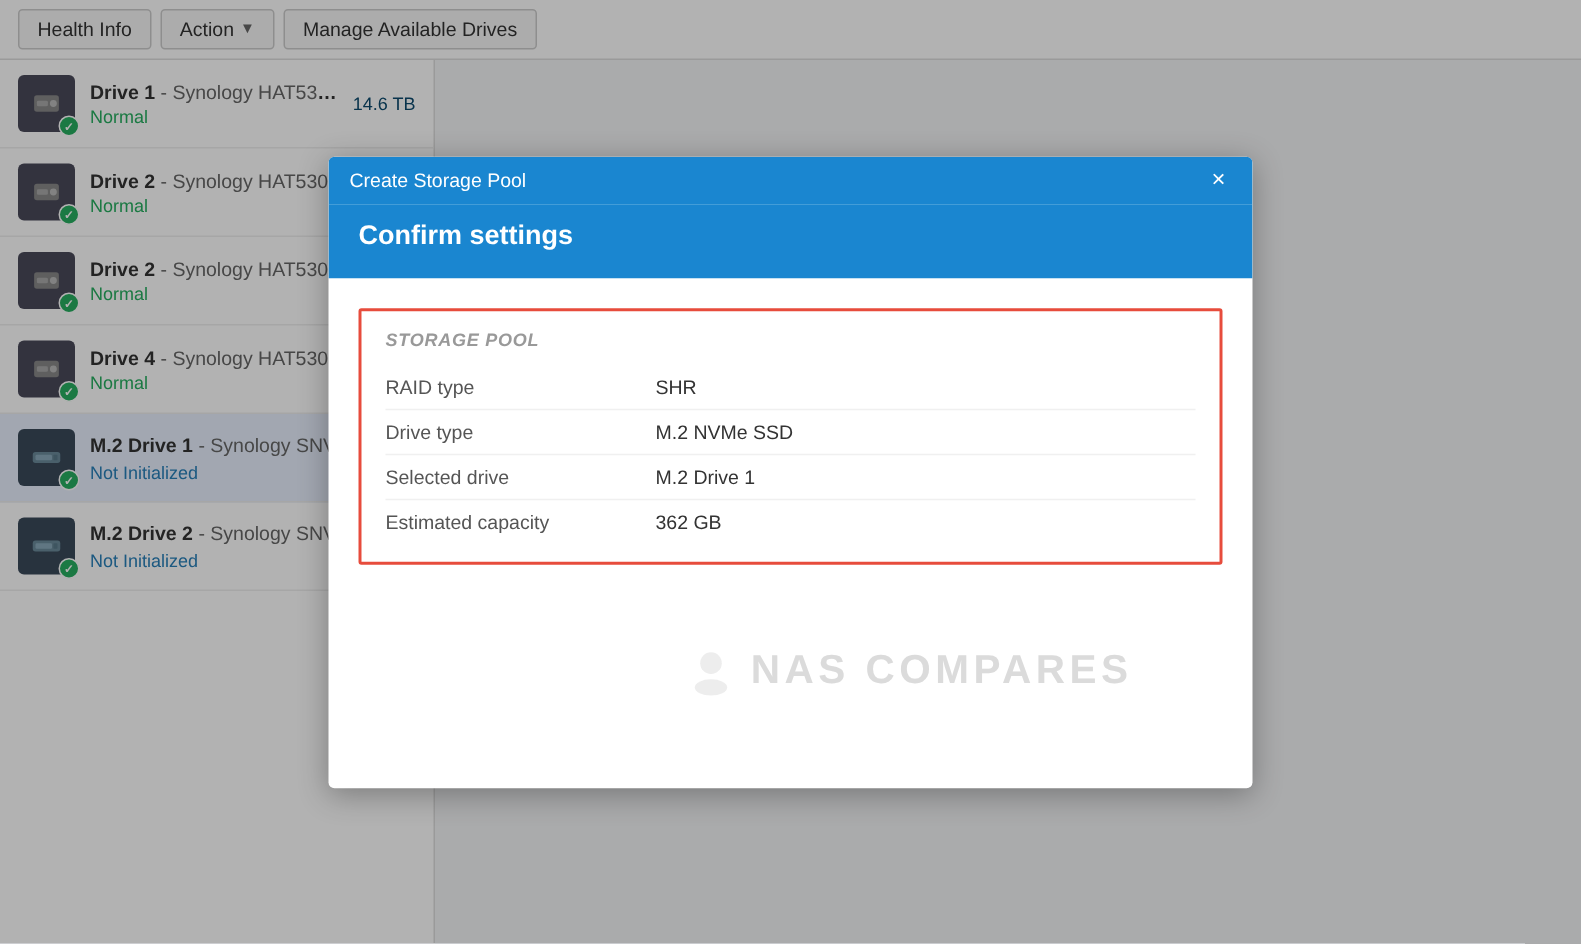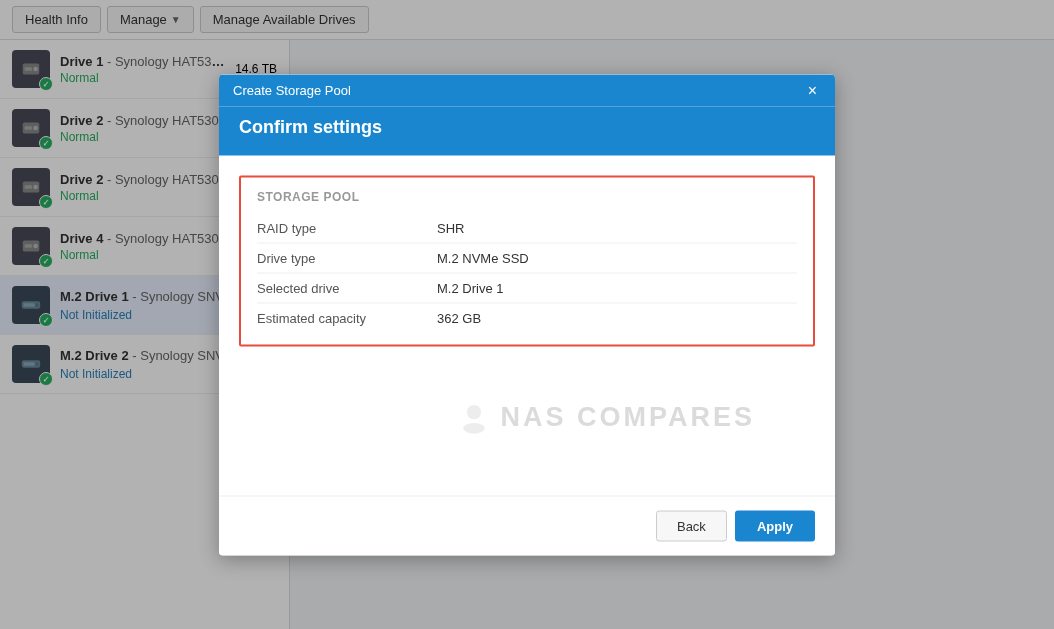--- a/index.html
+++ b/index.html
@@ -108,21 +108,21 @@
       white-space: nowrap;
       overflow: hidden;
       text-overflow: ellipsis;
     }
     .drive-name span { font-weight: 400; color: #666; }
     .drive-status-normal { color: #27ae60; font-size: 12px; margin-top: 2px; }
     .drive-status-uninit { color: #2980b9; font-size: 12px; margin-top: 4px; }
 
     .drive-capacity {
       font-size: 12px;
-      color: #000000;
+      color: #0c4a6e;
       white-space: nowrap;
     }
 
     
     .main-content {
       position: absolute;
       top: 40px;
       left: 290px;
       right: 0;
       bottom: 0;
@@ -193,20 +193,21 @@
       padding: 12px 16px;
       background: #fff;
     }
     .settings-section-title {
       font-size: 12px;
       color: #999;
       font-weight: 600;
       margin-bottom: 10px;
       text-transform: uppercase;
       letter-spacing: 0.5px;
+      font-style: italic;
     }
     .settings-row {
       display: flex;
       padding: 7px 0;
       border-bottom: 1px solid #f0f0f0;
       align-items: center;
     }
     .settings-row:last-child { border-bottom: none; }
     .settings-label {
       width: 180px;
@@ -276,21 +277,21 @@
 </head>
 <body>
 
 <div class="bg-panel"></div>
 
 <div class="toolbar">
   <button class="toolbar-btn">
     <span>Health Info</span>
   </button>
   <button class="toolbar-btn">
-    <span>Manage</span>
+    <span>Action</span>
     <span class="arrow">▼</span>
   </button>
   <button class="toolbar-btn">
     <span>Manage Available Drives</span>
   </button>
 </div>
 
 <div class="drive-list">
 
   <div class="drive-item">
@@ -436,17 +437,13 @@
 
     <div class="watermark">
       <svg class="watermark-icon" viewBox="0 0 40 40" fill="none">
         <circle cx="20" cy="14" r="8" fill="#ccc"></circle>
         <ellipse cx="20" cy="32" rx="12" ry="6" fill="#ccc"></ellipse>
       </svg>
       <span>NAS COMPARES</span>
     </div>
   </div>
 
-  <div class="modal-footer">
-    <button class="btn-back">Back</button>
-    <button class="btn-apply">Apply</button>
-  </div>
 </div>
 
 </body></html>

